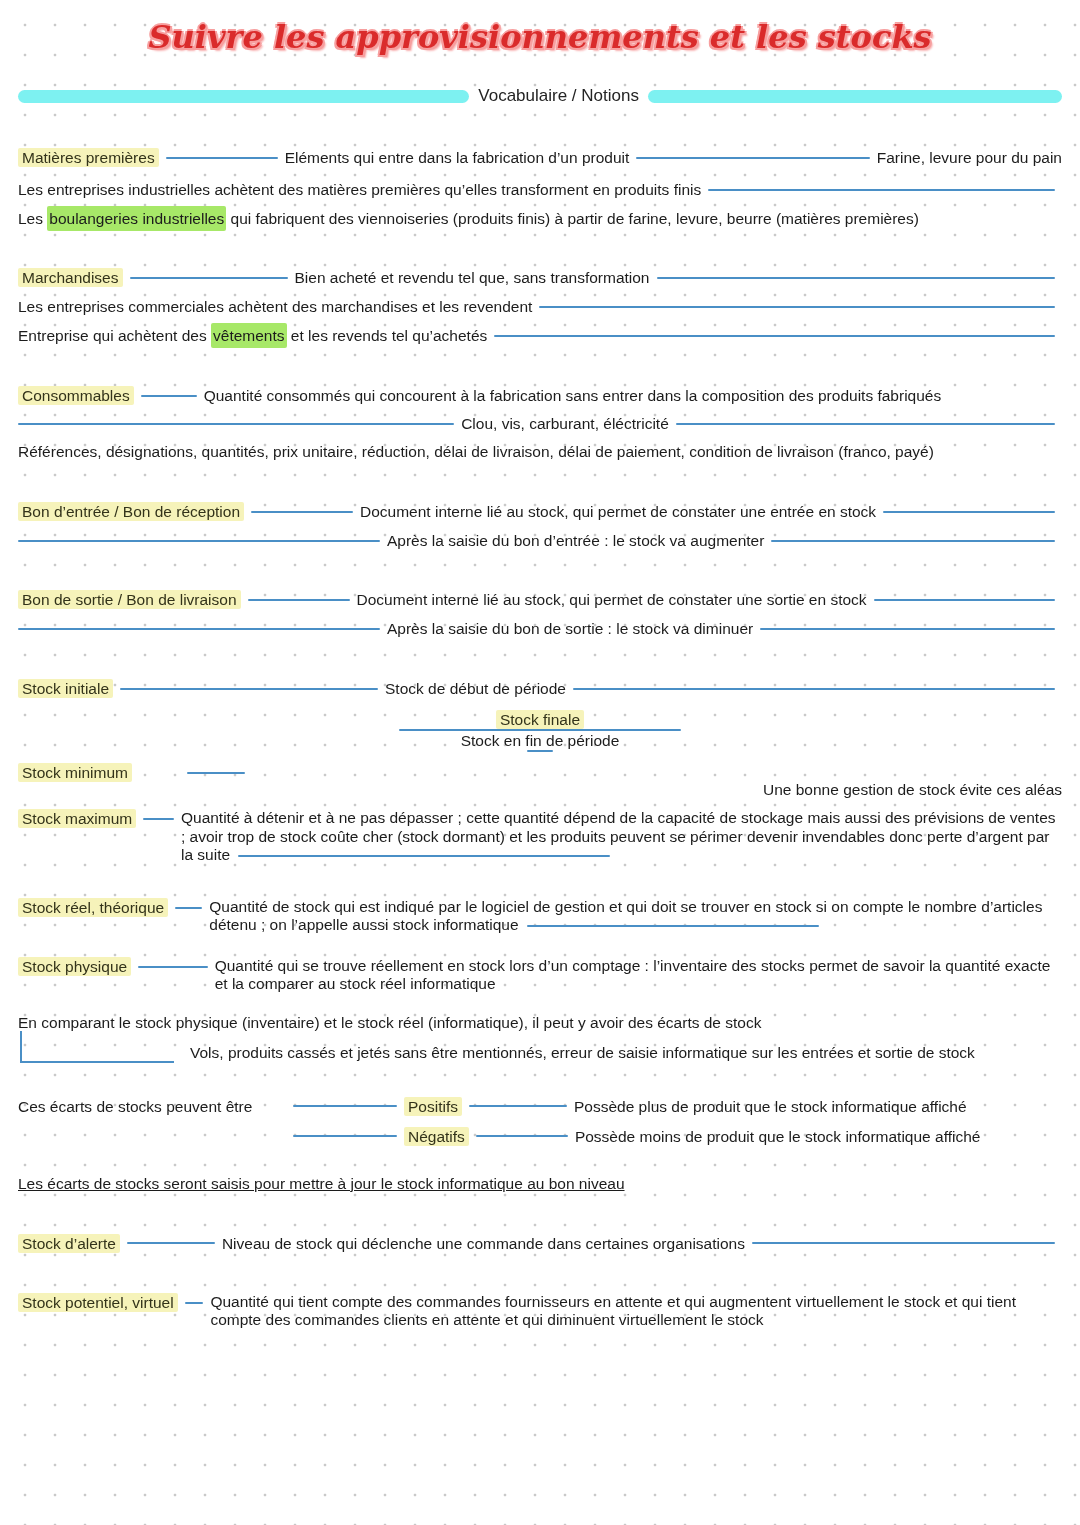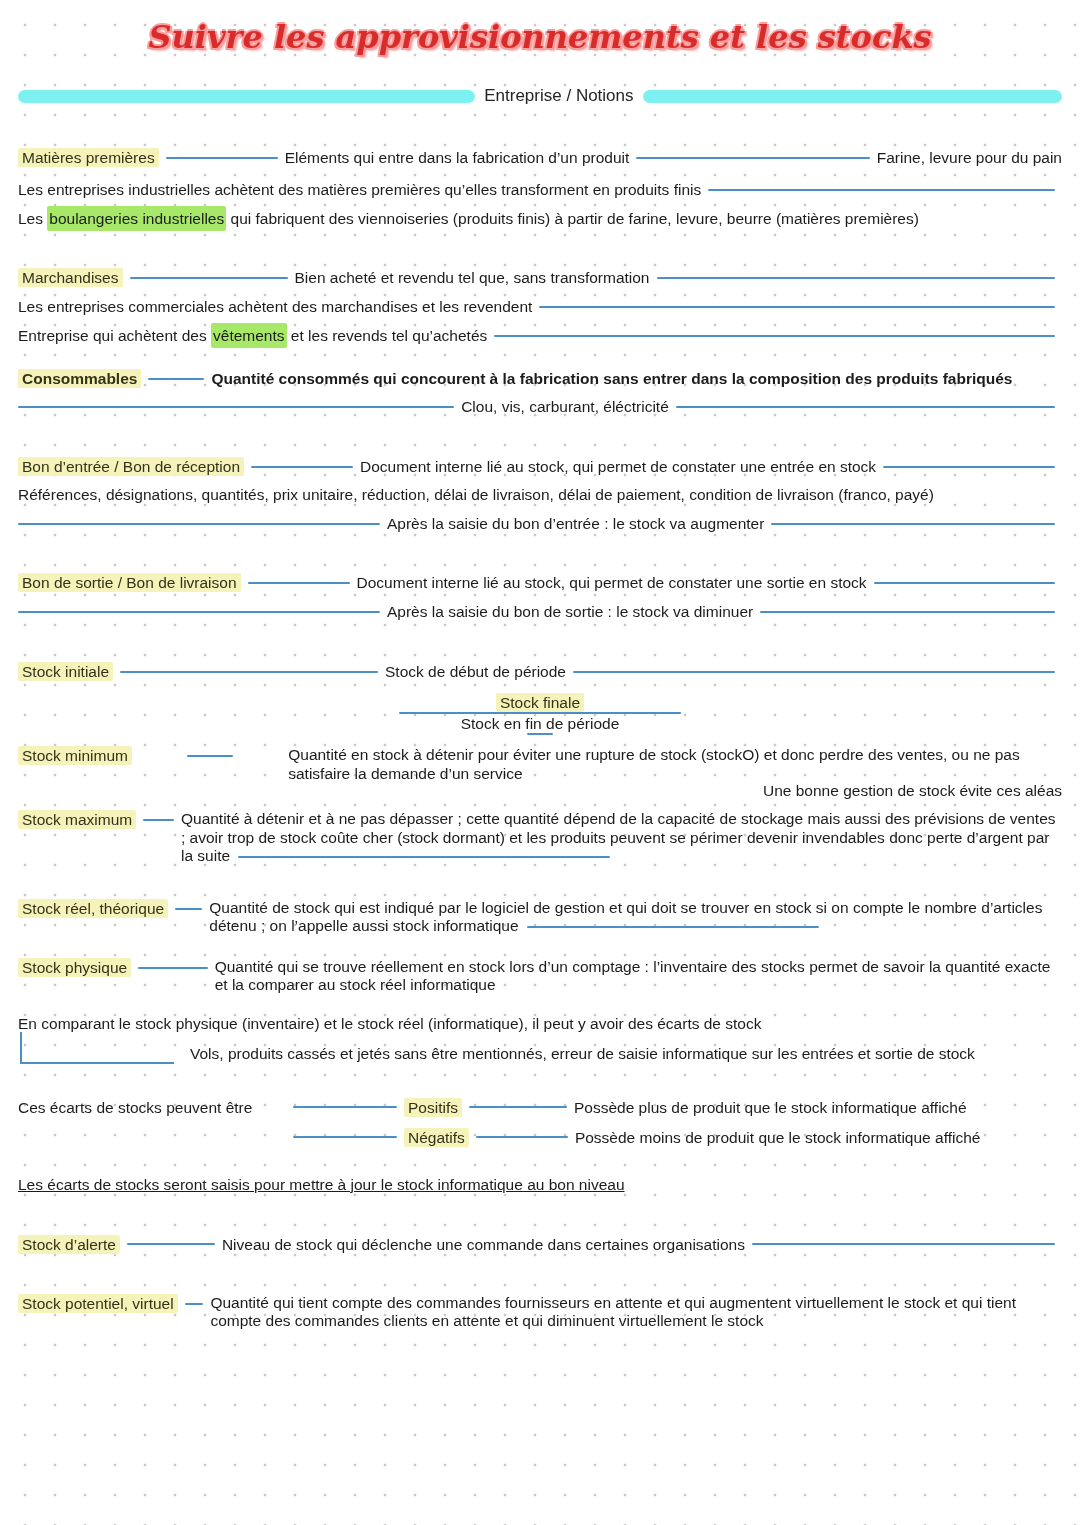--- a/index.html
+++ b/index.html
@@ -47,21 +47,21 @@
 </style>
 </head>
 <body>
 
 <div class="page">
 
   <div class="title">Suivre les approvisionnements et les stocks</div>
 
   <div class="vocab-row">
     <div class="pill pill-l"></div>
-    <div class="vocab-label">Entreprise / Notions</div>
+    <div class="vocab-label">Vocabulaire / Notions</div>
     <div class="pill pill-r"></div>
   </div>
 
   <div class="row" style="margin-top:42px;">
     <span class="term">Matières premières</span>
     <span class="line" style="width:112px;"></span>
     <span class="def">Eléments qui entre dans la fabrication d’un produit</span>
     <span class="line grow"></span>
     <span class="def">Farine, levure pour du pain</span>
   </div>
@@ -81,40 +81,40 @@
   </div>
   <div class="row" style="margin-top:10px;">
     <span class="def">Les entreprises commerciales achètent des marchandises et les revendent</span>
     <span class="line grow"></span>
   </div>
   <div class="row" style="margin-top:10px;">
     <span class="def"><span>Entreprise qui achètent des </span><span class="hl-g">vêtements</span><span> et les revends tel qu’achetés</span></span>
     <span class="line grow"></span>
   </div>
 
-  <div class="row" style="margin-top:24px;font-weight:bold;">
+  <div class="row" style="margin-top:41px;">
     <span class="term">Consommables</span>
     <span class="line" style="width:56px;"></span>
     <span class="def">Quantité consommés qui concourent à la fabrication sans entrer dans la composition des produits fabriqués</span>
   </div>
   <div class="row" style="margin-top:9px;">
     <span class="line grow" style="flex:1.15;margin-left:0;"></span>
     <span class="def">Clou, vis, carburant, éléctricité</span>
     <span class="line grow"></span>
   </div>
 
+  <div class="row" style="margin-top:9px;">
+    <span class="def">Références, désignations, quantités, prix unitaire, réduction, délai de livraison, délai de paiement, condition de livraison (franco, payé)</span>
+  </div>
+
   <div class="row" style="margin-top:41px;">
     <span class="term">Bon d’entrée / Bon de réception</span>
     <span class="line" style="width:102px;"></span>
     <span class="def">Document interne lié au stock, qui permet de constater une entrée en stock</span>
     <span class="line grow"></span>
-  </div>
-
-  <div class="row" style="margin-top:9px;">
-    <span class="def">Références, désignations, quantités, prix unitaire, réduction, délai de livraison, délai de paiement, condition de livraison (franco, payé)</span>
   </div>
   <div class="row" style="margin-top:10px;">
     <span class="line" style="width:362px;margin-left:0;"></span>
     <span class="def">Après la saisie du bon d’entrée : le stock va augmenter</span>
     <span class="line grow"></span>
   </div>
 
   <div class="row" style="margin-top:40px;">
     <span class="term">Bon de sortie / Bon de livraison</span>
     <span class="line" style="width:102px;"></span>
@@ -135,21 +135,20 @@
   </div>
   <div class="row" style="margin-top:12px;flex-direction:column;">
     <span class="term">Stock finale</span>
     <span class="line" style="width:282px;"></span>
     <span class="def">Stock en fin de période</span>
     <span class="line grow"></span>
   </div>
   <div class="row-top" style="margin-top:11px;gap:48px;">
     <span class="term">Stock minimum</span>
     <span class="line" style="width:58px;"></span>
-    <span class="wrap">Quantité en stock à détenir pour éviter une rupture de stock (stockO) et donc perdre des ventes, ou ne pas satisfaire la demande d’un service</span>
   </div>
   <div class="right-note" style="margin-top:-2px;">Une bonne gestion de stock évite ces aléas</div>
 
   <div class="row-top" style="margin-top:10px;">
     <span class="term">Stock maximum</span>
     <span class="line" style="width:76px;"></span>
     <span class="wrap"><span>Quantité à détenir et à ne pas dépasser ; cette quantité dépend de la capacité de stockage mais aussi des prévisions de ventes ; avoir trop de stock coûte cher (stock dormant) et les produits peuvent se périmer devenir invendables donc perte d’argent par la suite</span><span class="iline" style="width:372px;"></span></span>
   </div>
 
   <div class="row-top" style="margin-top:33px;">

